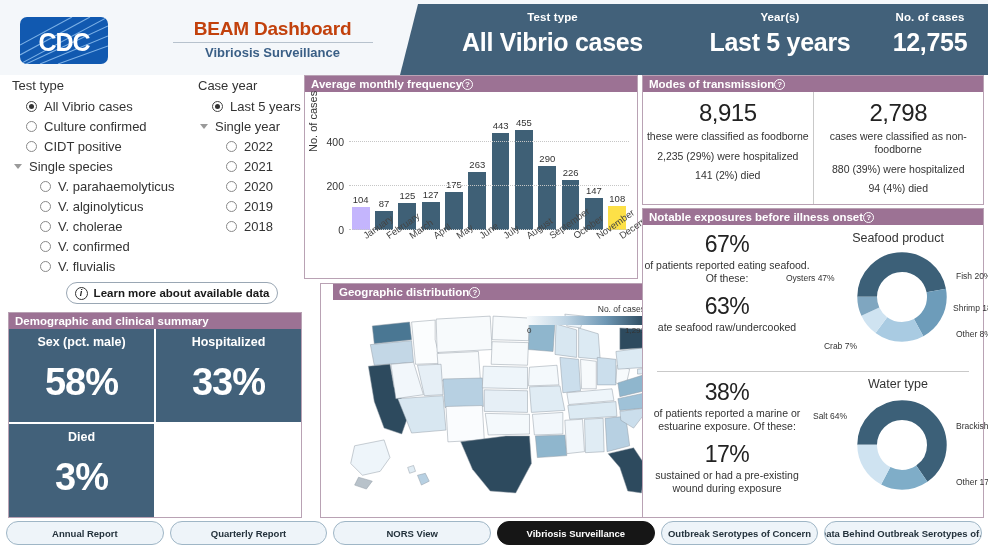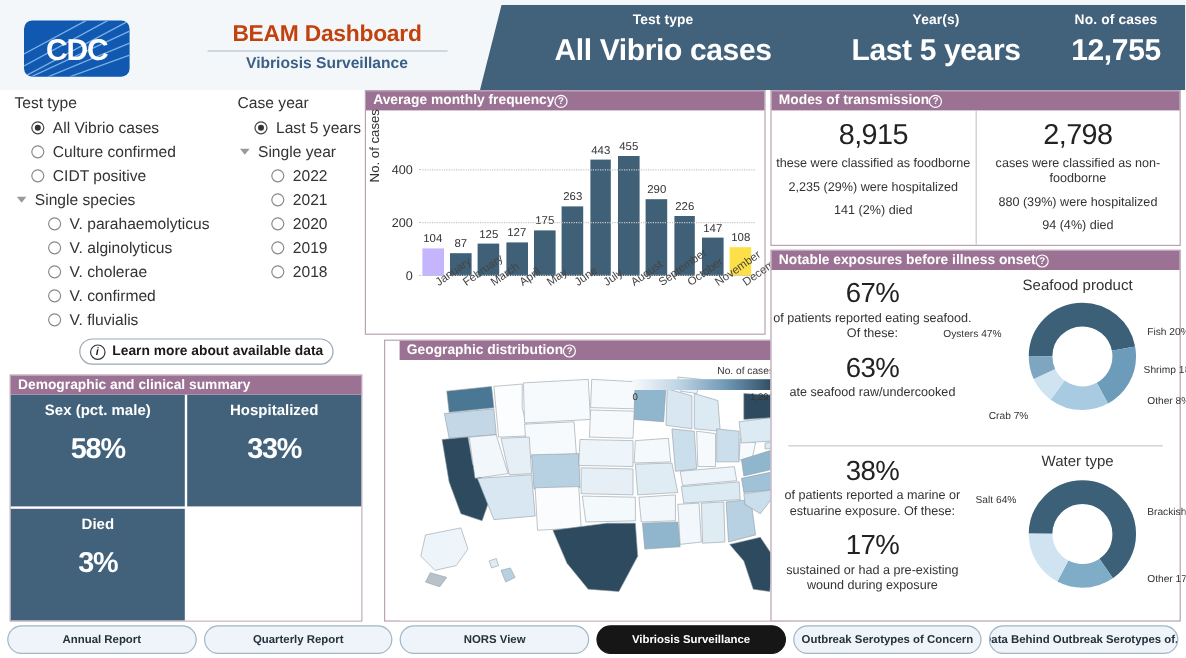--- a/index.html
+++ b/index.html
@@ -62,21 +62,21 @@
     display:flex; align-items:center; justify-content:center; font-weight:bold; }
   .panel-body { position:relative; }
 
   
   .p-demo { left:8px; top:312px; width:294px; height:206px; }
   .demo-grid { display:grid; grid-template-columns:1fr 1fr; grid-template-rows:1fr 1fr;
     gap:2px; background:#fff; height:188px; }
   .demo-cell { background:#42617a; color:#fff; display:flex; flex-direction:column;
     align-items:center; justify-content:flex-start; padding-top:6px; }
   .demo-label { font-size:12.5px; font-weight:bold; }
-  .demo-val { font-size:24px; font-weight:bold; margin-top:12px; letter-spacing:-1px; }
+  .demo-val { font-size:38px; font-weight:bold; margin-top:12px; letter-spacing:-1px; }
 
   
   .p-chart { left:304px; top:75px; width:334px; height:204px; }
   .chart-area { position:relative; width:100%; height:186px; }
   .y-title { position:absolute; left:2px; top:60px; font-size:11px; color:#333;
     transform:rotate(-90deg); transform-origin:left top; white-space:nowrap; }
   .plot { position:absolute; left:44px; top:28px; right:8px; bottom:48px; }
   .gridline { position:absolute; left:0; right:0; border-top:1px dotted #c6c6c6; }
   .ytick { position:absolute; right:calc(100% + 5px); font-size:10.5px; color:#333; transform:translateY(-50%); white-space:nowrap; }
   .bars { position:absolute; inset:0; display:flex; align-items:flex-end; justify-content:space-between; }

